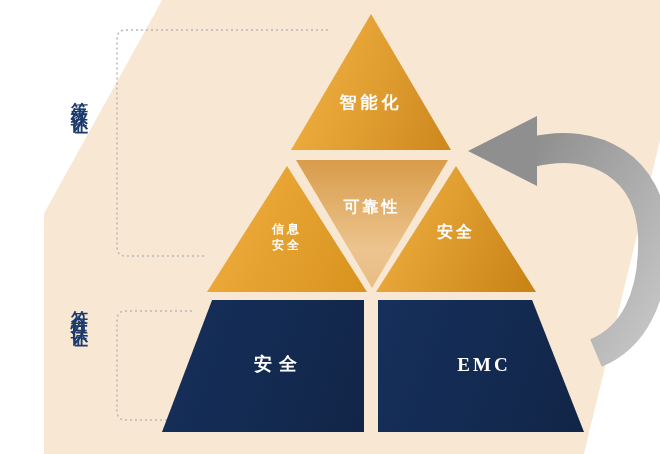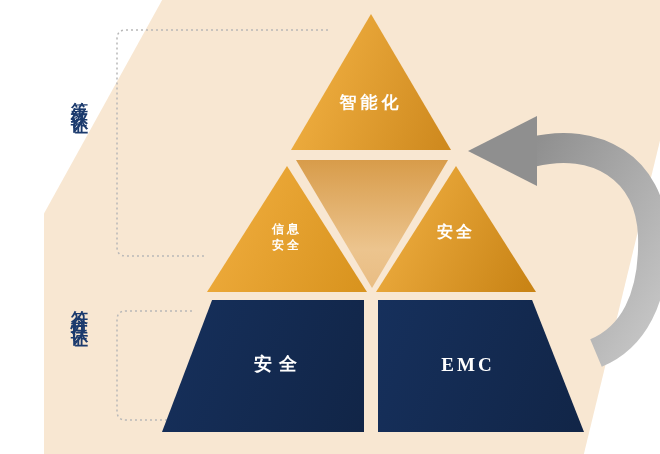--- a/index.html
+++ b/index.html
@@ -52,21 +52,21 @@
   
   .lbl {
     position:absolute; z-index:3; color:#ffffff; font-weight:bold;
     text-align:center; line-height:1.35;
   }
   .lbl-top        { left:247px; top:92px;  width:160px; font-size:17px; letter-spacing:4px; }
   .lbl-mid-left   { left:183px; top:221px; width:120px; font-size:12px; letter-spacing:3px; }
   .lbl-mid-center { left:268px; top:196px; width:120px; font-size:16px; letter-spacing:3px; }
   .lbl-mid-right  { left:352px; top:221px; width:120px; font-size:16px; letter-spacing:3px; }
   .lbl-bot-left   { left:150px; top:352px; width:170px; font-size:18px; letter-spacing:7px; }
-  .lbl-bot-right  { left:334px; top:352px; width:180px; font-size:19px; letter-spacing:3px; }
+  .lbl-bot-right  { left:334px; top:352px; width:180px; font-size:19px; letter-spacing:3px;padding-left:16px; }
 
   
   .side-lbl {
     position:absolute; z-index:3; color:#1b3a6d; font-weight:bold;
     font-size:17px; writing-mode:vertical-rl; text-orientation:upright;
     letter-spacing:5px;
   }
   .side-top    { left:24px; top:88px;  height:120px; }
   .side-bottom { left:24px; top:296px; height:150px; }
 </style>
@@ -95,20 +95,21 @@
 
   <div class="shape tri-up top-tri"></div>
   <div class="shape tri-down mid-center"></div>
   <div class="shape tri-up mid-left"></div>
   <div class="shape tri-up mid-right"></div>
   <div class="shape trap-left"></div>
   <div class="shape trap-right"></div>
 
   <div class="lbl lbl-top">智能化</div>
 
+  <div class="lbl lbl-mid-center">可靠性</div>
 
   <div class="lbl lbl-mid-left">
     <span style="display:block">信息</span>
     <span style="display:block">安全</span>
   </div>
 
   <div class="lbl lbl-mid-right">
     <span style="display:block">安全</span>
   </div>
 

